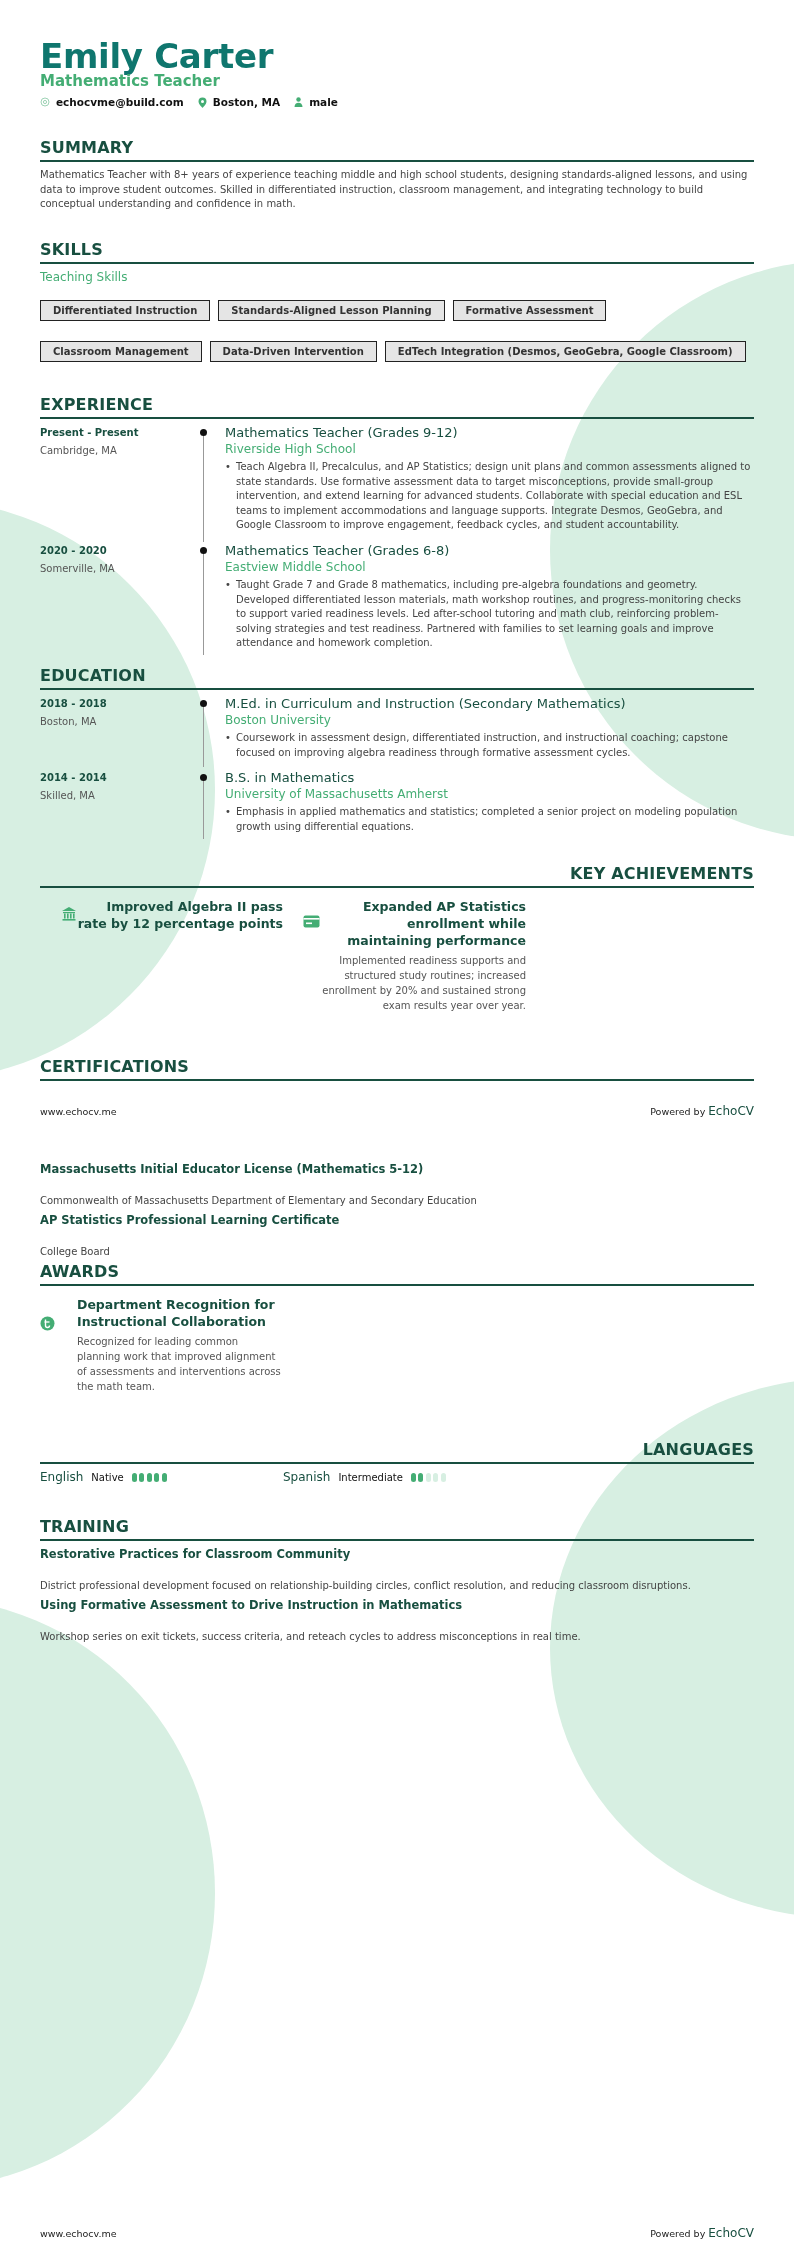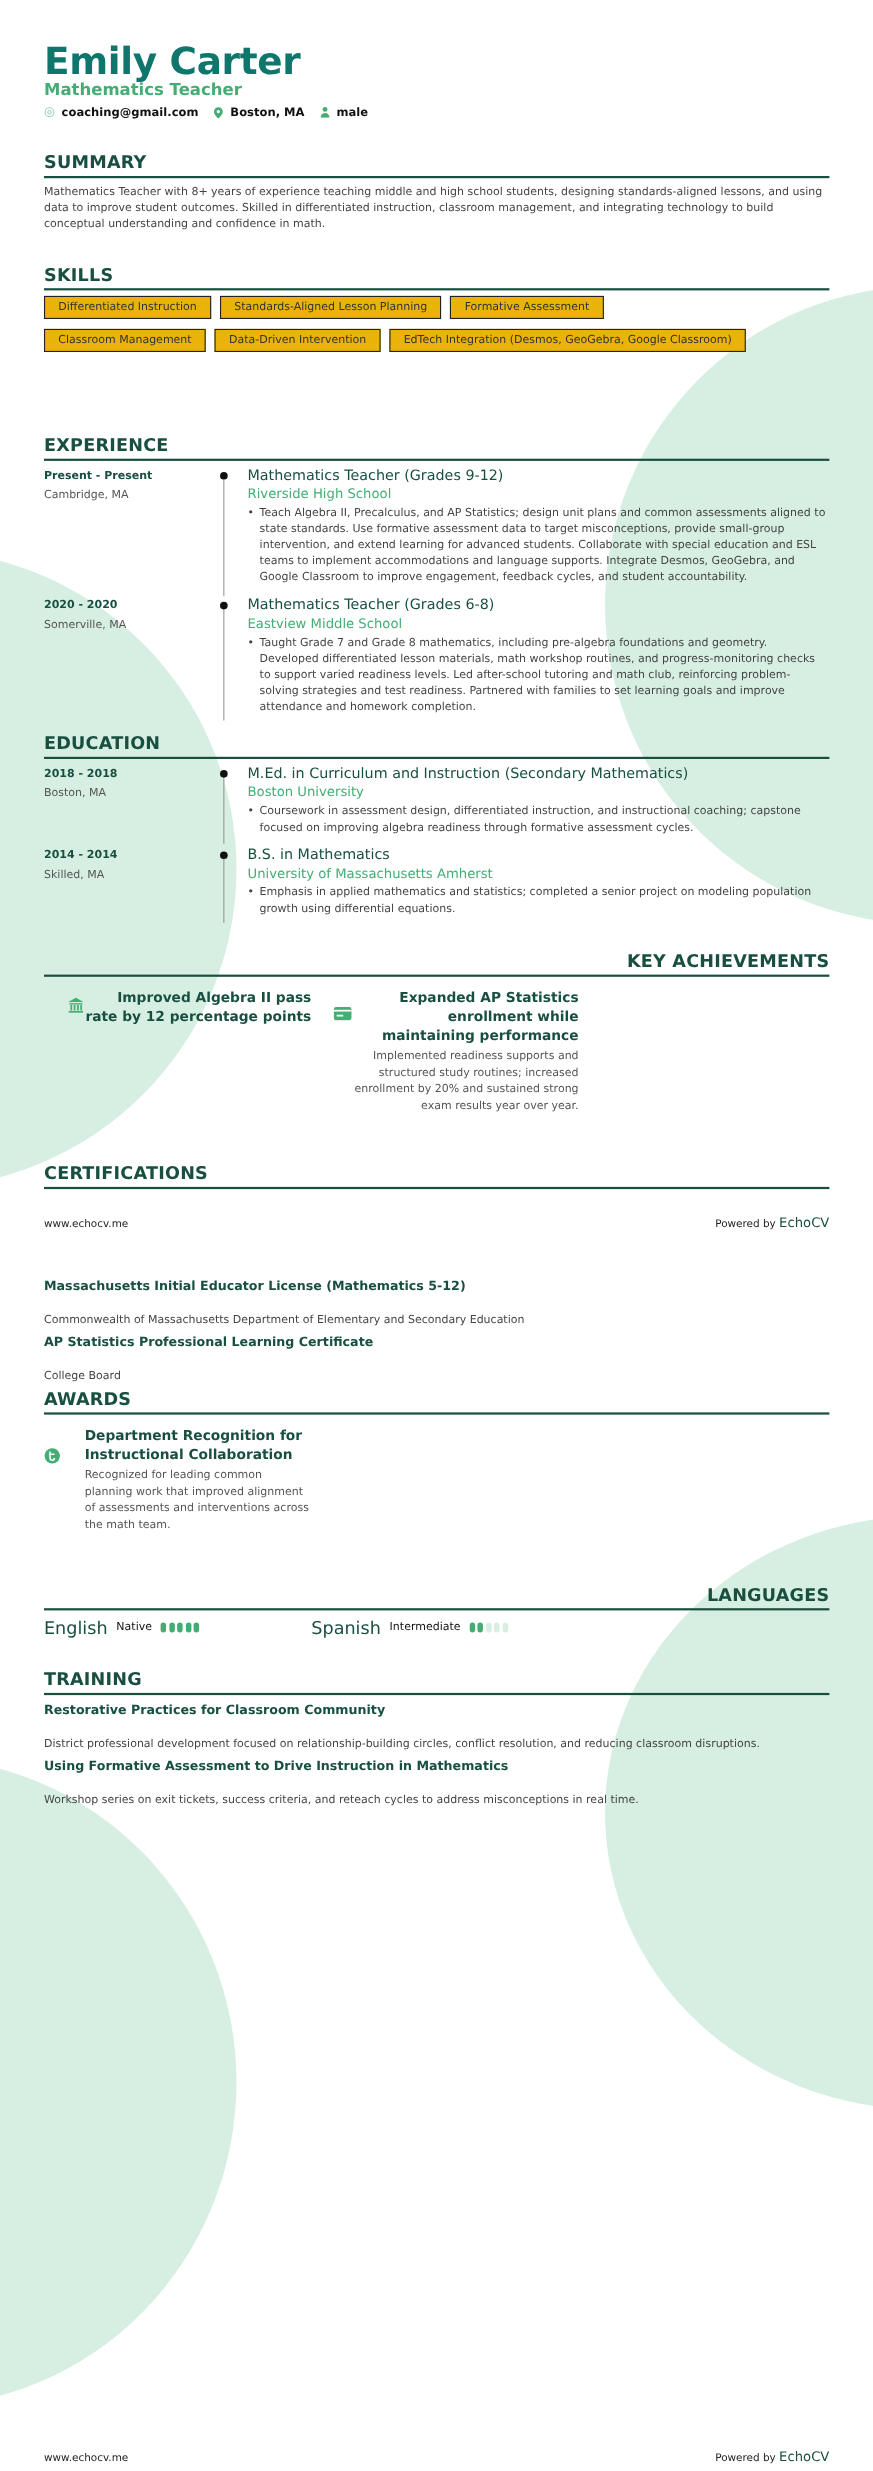--- a/index.html
+++ b/index.html
@@ -14,21 +14,21 @@
   .hdr-contacts .ci { display: flex; align-items: center; margin-right: 14px; }
   .hdr-contacts svg { margin-right: 6px; }
 
   .section { position: absolute; left: 40px; width: 714px; }
   .sec-title { font-weight: 700; font-size: 16px; color: #184f40; letter-spacing: 0.2px; padding-bottom: 3px; border-bottom: 2.5px solid #184f40; }
 
   .summary-text { font-size: 10px; line-height: 14.5px; color: #444; margin-top: 6px; }
 
   .skills-sub { font-size: 12px; color: #44ad74; margin-top: 6px; }
   .chips { display: flex; flex-wrap: wrap; margin-top: 4px; }
-  .chip { border: 1.2px solid #222; padding: 4px 12px; font-size: 10px; font-weight: 400; color: #333; margin: 1px 8px 8px 0; white-space: nowrap; background: #eab308; }
+  .chip { border: 1.2px solid #222; padding: 4px 12px; font-size: 10px; font-weight: 700; color: #333; margin: 12px 8px 8px 0; white-space: nowrap; background: #e5e5e5; }
 
   .tl-row { position: relative; display: flex; }
   .tl-left { width: 170px; padding-top: 2px; }
   .tl-date { font-size: 10px; font-weight: 700; color: #184f40; }
   .tl-loc { font-size: 10px; color: #555; margin-top: 7px; }
   .tl-line { position: absolute; left: 163px; top: 7px; width: 1px; background: #999; }
   .tl-dot { position: absolute; left: 160px; top: 4px; width: 7px; height: 7px; border-radius: 50%; background: #111; }
   .tl-right { margin-left: 15px; flex: 1; }
   .tl-role { font-size: 13px; color: #184f40; }
   .tl-org { font-size: 12px; font-weight: 400; color: #44ad74; margin-top: 2px; }
@@ -41,21 +41,21 @@
   .ach-icon { width: 37px; padding-top: 8px; }
   .ach-body { flex: 1; }
   .ach-title { font-size: 12.5px; font-weight: 700; color: #184f40; line-height: 17px; }
   .ach-desc { font-size: 10px; line-height: 15px; color: #555; margin-top: 4px; }
 
   .cert-title { font-size: 11.5px; font-weight: 700; color: #184f40; }
   .cert-sub { font-size: 10px; color: #444; margin-top: 19px; }
 
   .lang-row { display: flex; align-items: center; margin-top: 6px; }
   .lang { display: flex; align-items: center; width: 243px; }
-  .lang-name { font-size: 16px; color: #184f40; margin-right: 8px; }
+  .lang-name { font-size: 12px; color: #184f40; margin-right: 8px; }
   .lang-level { font-size: 10px; color: #111; margin-right: 8px; }
   .pill { width: 5px; height: 9px; border-radius: 3px; margin-right: 2.5px; background: #44ad74; }
   .pill.off { background: #d7efe2; }
 
   .footer { position: absolute; left: 40px; width: 714px; display: flex; justify-content: space-between; align-items: baseline; font-size: 9.5px; color: #222; }
   .footer .brand { font-size: 12px; color: #184f40; }
 </style>
 </head>
 <body>
 
@@ -67,21 +67,21 @@
 <div class="page">
 
   <div class="hdr-name">Emily Carter</div>
   <div class="hdr-title">Mathematics Teacher</div>
   <div class="hdr-contacts">
     <div class="ci">
       <svg width="10" height="10" viewBox="0 0 10 10">
           <circle cx="5" cy="5" r="4" fill="none" stroke="#9fd3b6" stroke-width="1"></circle>
           <circle cx="5" cy="5" r="1.6" fill="none" stroke="#9fd3b6" stroke-width="1"></circle>
         </svg>
-      <span>coaching@gmail.com</span>
+      <span>echocvme@build.com</span>
     </div>
     <div class="ci">
       <svg width="9" height="11" viewBox="0 0 9 11">
           <path d="M4.5 0.5a4 4 0 0 1 4 4c0 2.8-4 6.3-4 6.3s-4-3.5-4-6.3a4 4 0 0 1 4-4z" fill="#44ad74"></path>
           <circle cx="4.5" cy="4.4" r="1.5" fill="#fff"></circle>
         </svg>
       <span>Boston, MA</span>
     </div>
     <div class="ci">
       <svg width="9" height="10" viewBox="0 0 9 10">
@@ -92,20 +92,21 @@
     </div>
   </div>
 
   <div class="section" style="top:138px;">
     <div class="sec-title">SUMMARY</div>
     <div class="summary-text">Mathematics Teacher with 8+ years of experience teaching middle and high school students, designing standards-aligned lessons, and using data to improve student outcomes. Skilled in differentiated instruction, classroom management, and integrating technology to build conceptual understanding and confidence in math.</div>
   </div>
 
   <div class="section" style="top:240px;">
     <div class="sec-title">SKILLS</div>
+    <div class="skills-sub">Teaching Skills</div>
     <div class="chips">
       <div class="chip">Differentiated Instruction</div>
       <div class="chip">Standards-Aligned Lesson Planning</div>
       <div class="chip">Formative Assessment</div>
       <div style="flex-basis:100%; height:0;"></div>
       <div class="chip">Classroom Management</div>
       <div class="chip">Data-Driven Intervention</div>
       <div class="chip">EdTech Integration (Desmos, GeoGebra, Google Classroom)</div>
     </div>
   </div>

